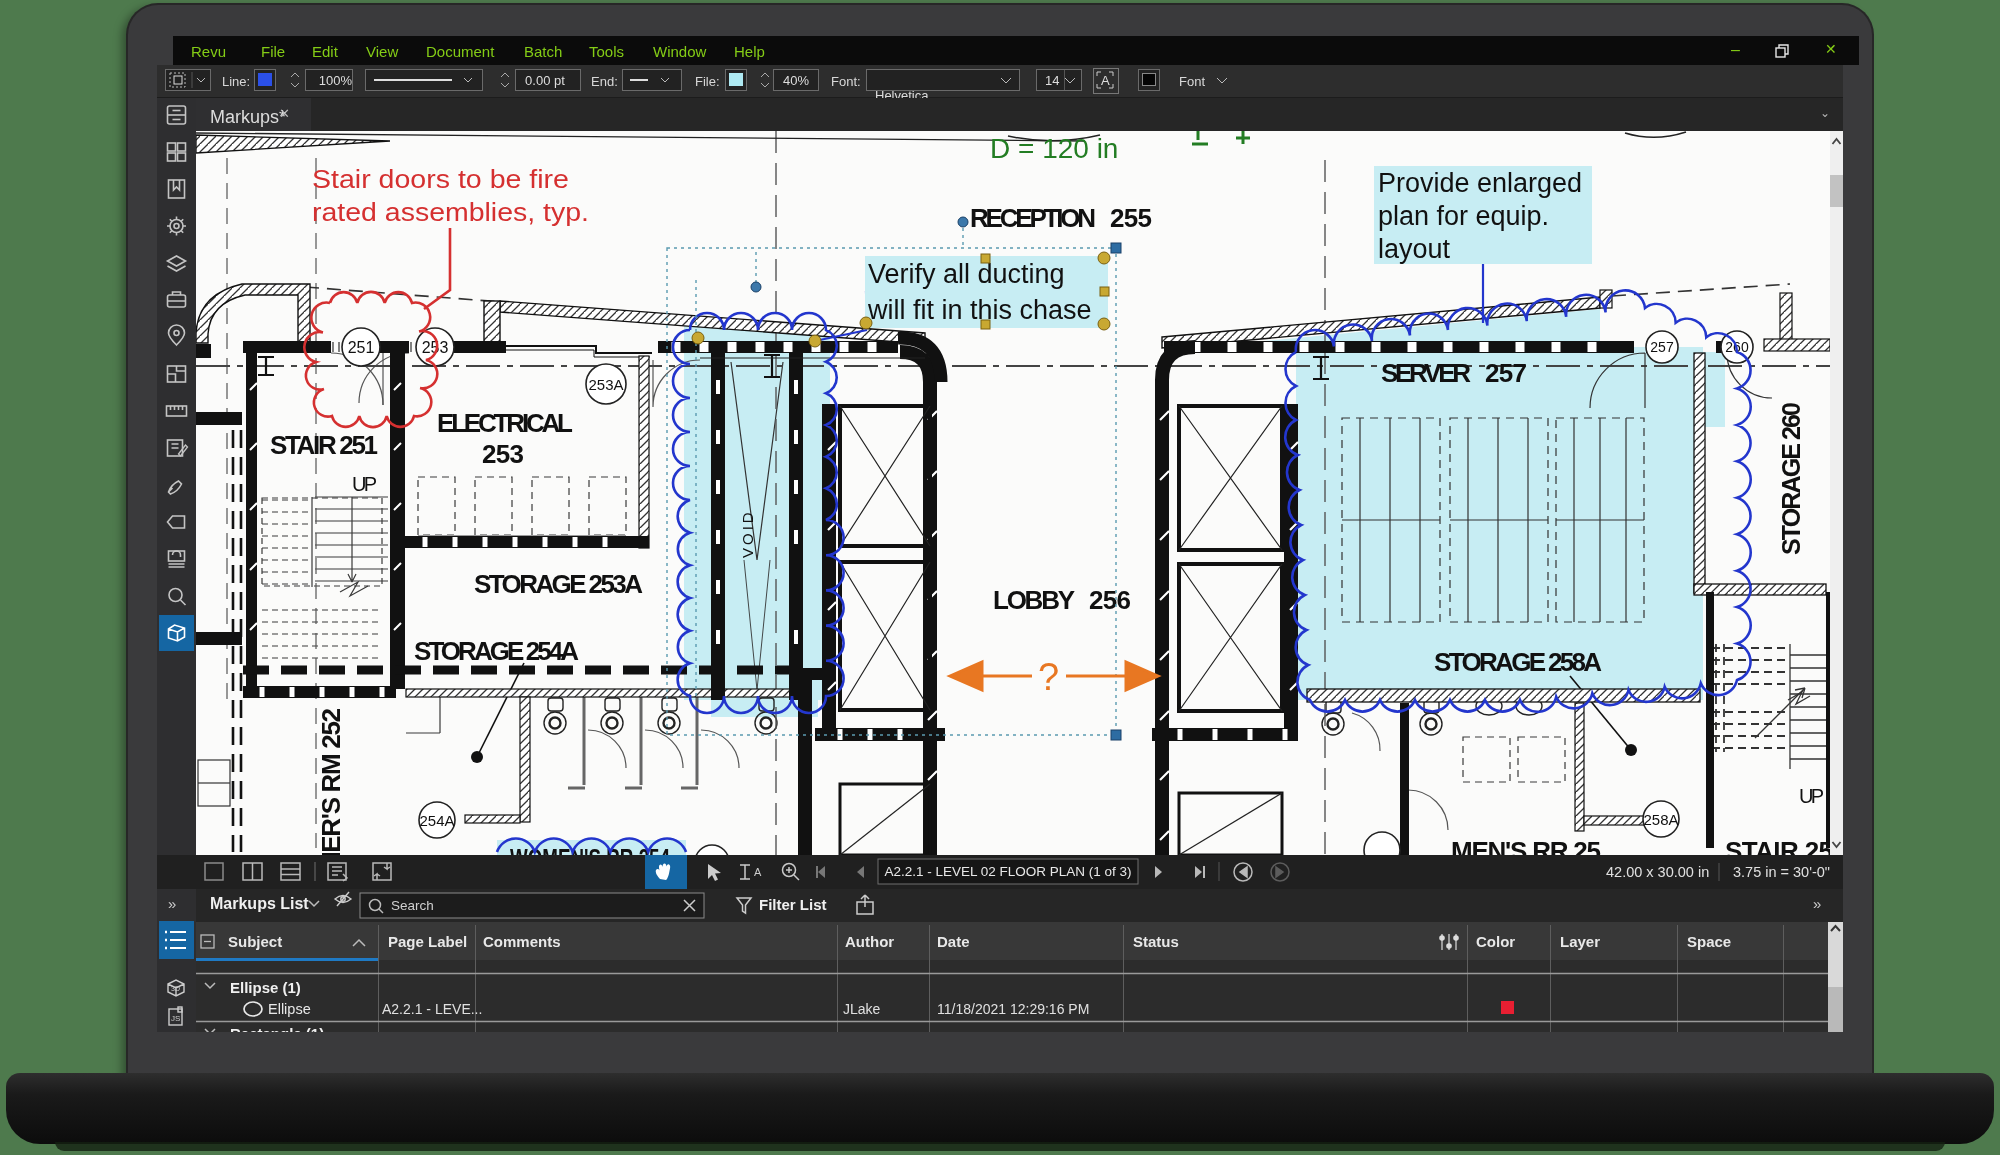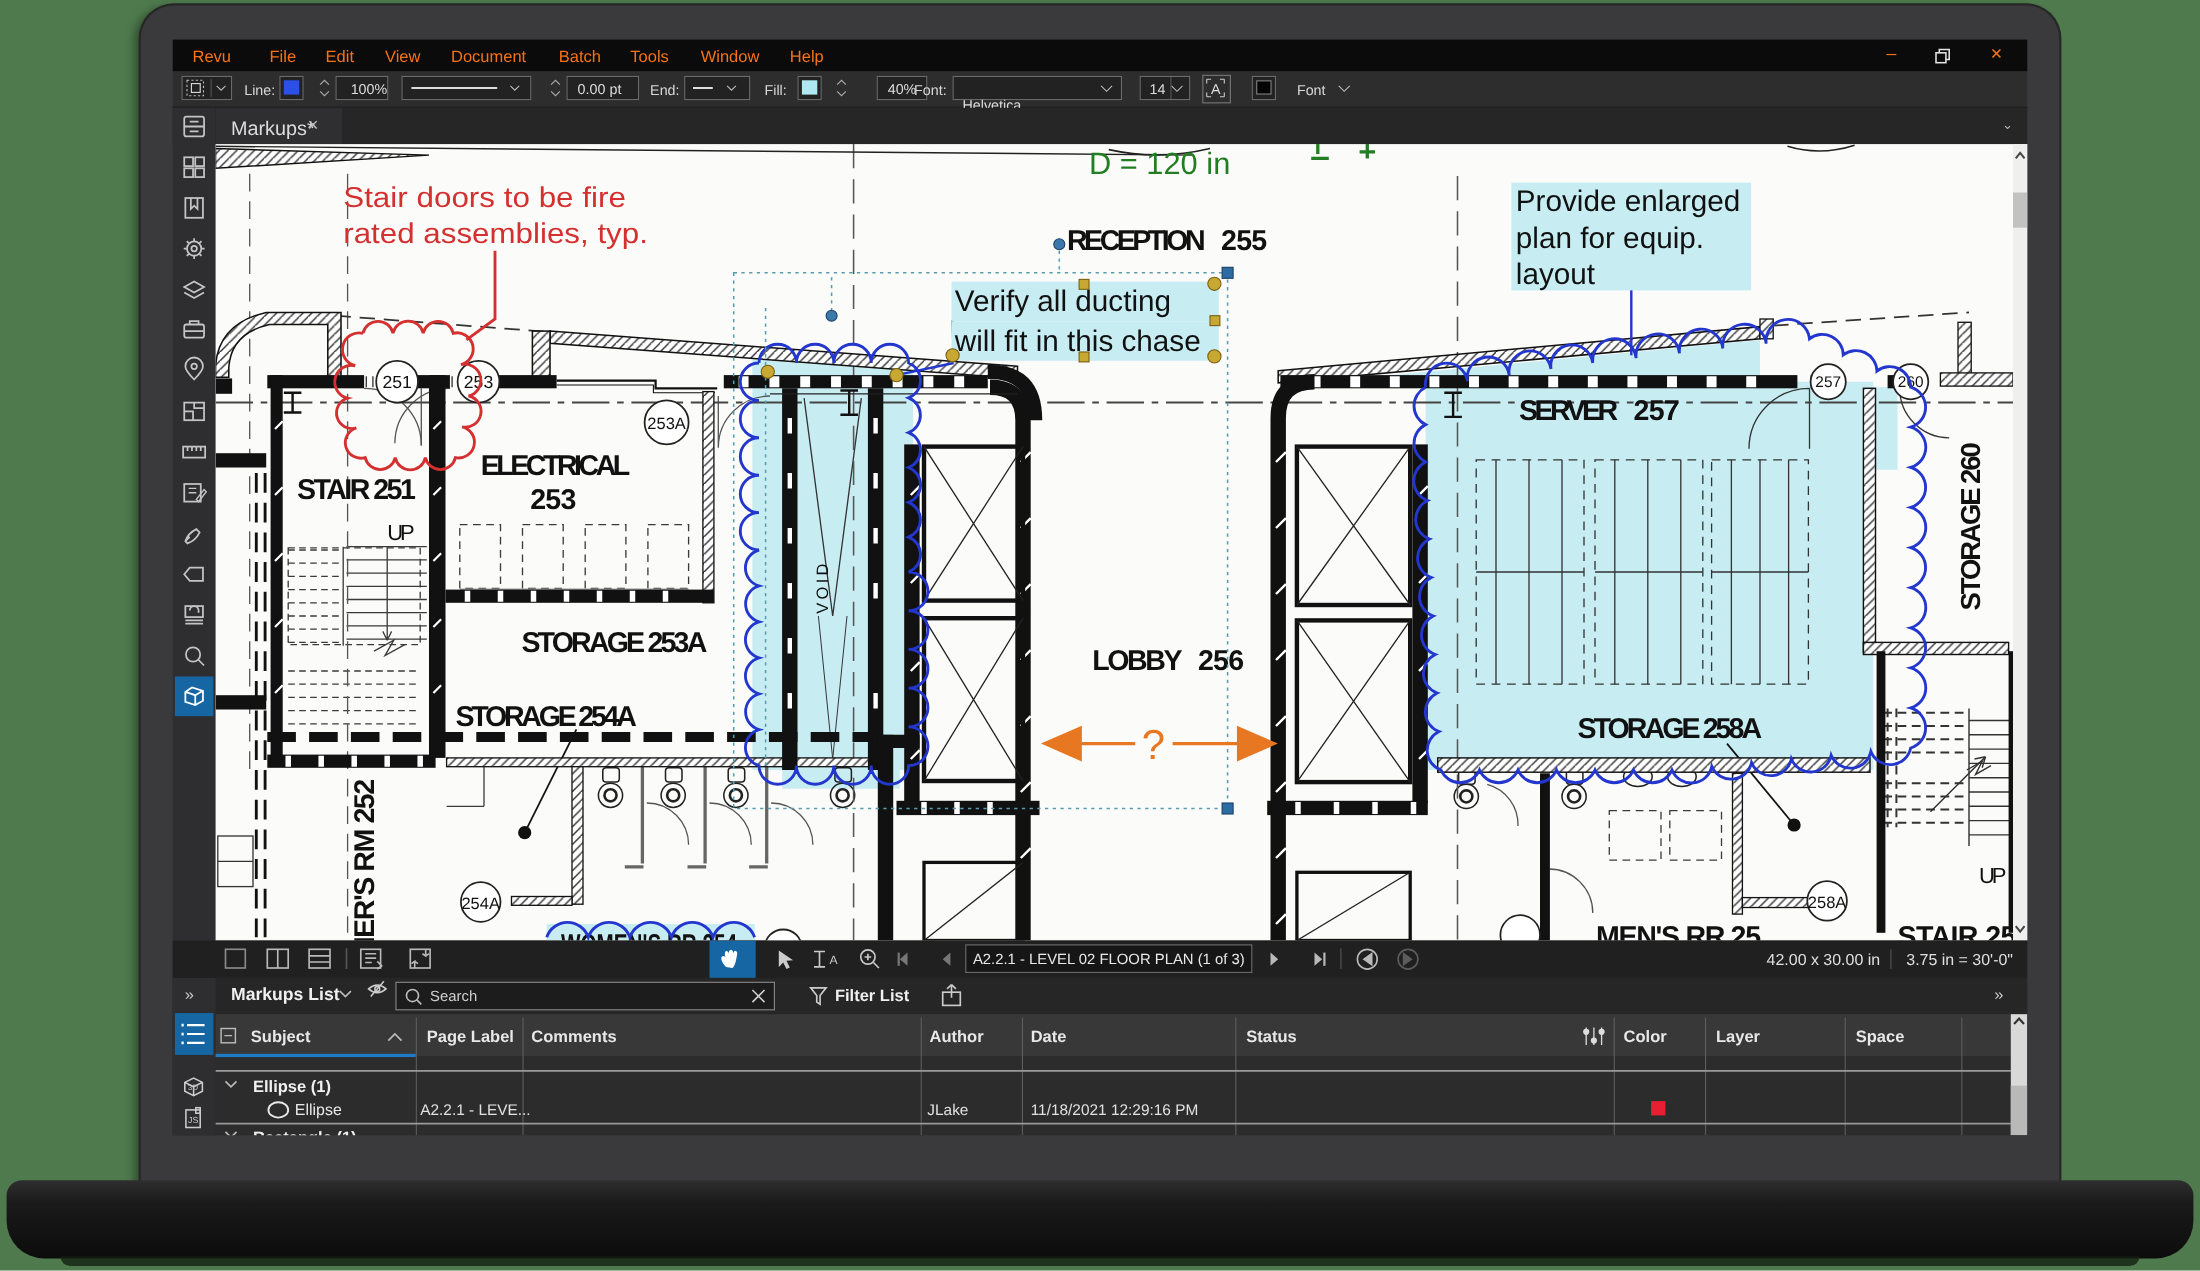--- a/index.html
+++ b/index.html
@@ -5,21 +5,21 @@
   html,body{margin:0;padding:0;}
   body{width:2000px;height:1155px;position:relative;overflow:hidden;
        background:#4e7a4d;font-family:"Liberation Sans",sans-serif;}
   .abs{position:absolute;}
   
   #bezel{left:128px;top:5px;width:1744px;height:1075px;background:#3a3a3c;
          border-radius:30px 30px 0 0;box-shadow:0 0 0 2px #272727, -6px 2px 8px rgba(0,0,0,.35);}
   #base{left:6px;top:1073px;width:1988px;height:71px;background:linear-gradient(#2e2e2e 0%,#1a1a1a 30%,#0c0c0c 100%);border-radius:14px 14px 34px 34px;}
   #baseshadow{left:55px;top:1142px;width:1890px;height:9px;background:#142012;border-radius:0 0 20px 20px;opacity:.8;}
   
-  #menubar{left:157px;top:36px;width:1686px;height:29px;background:#0b0b0b;color:#f97316;font-size:15px;}
+  #menubar{left:173px;top:36px;width:1686px;height:29px;background:#0b0b0b;color:#84cc16;font-size:15px;}
   #menubar span{position:absolute;top:7px;}
   #toolbar{left:157px;top:65px;width:1686px;height:32px;background:#2d2d2d;border-bottom:1px solid #1c1c1c;color:#d8d8d8;font-size:13px;}
   #tabbar{left:157px;top:98px;width:1686px;height:33px;background:#262626;}
   #sidebar{left:157px;top:98px;width:39px;height:934px;background:#2e2e30;}
   #canvas{left:196px;top:131px;width:1634px;height:724px;background:#fbfbfa;}
   #cscroll{left:1830px;top:131px;width:13px;height:724px;background:#ececec;}
   #btoolbar{left:157px;top:855px;width:1686px;height:34px;background:#202020;color:#c8c8c8;}
   #panel{left:157px;top:889px;width:1686px;height:143px;background:#2c2c2c;}
   .tbox{position:absolute;border:1px solid #6a6a6a;background:#222;height:22px;box-sizing:border-box;color:#ddd;}
   .lbl{position:absolute;top:9px;}
@@ -71,28 +71,28 @@
       </svg></div>
   <svg class="abs" style="left:340px;top:5px" width="16" height="20">
       <path d="M4,7 l4,-4 l4,4 M4,13 l4,4 l4,-4" stroke="#aaa" fill="none"></path>
     </svg>
   <div class="tbox" style="left:358px;top:4px;width:66px;text-align:center;padding:3px 6px 0 0">0.00 pt</div>
   <span class="lbl" style="left:434px">End:</span>
   <div class="tbox" style="left:465px;top:4px;width:60px"><svg width="58" height="20">
         <line x1="7" y1="10" x2="25" y2="10" stroke="#ddd" stroke-width="2"></line>
         <path d="M38,8 l4,4 l4,-4" stroke="#bbb" fill="none"></path>
       </svg></div>
-  <span class="lbl" style="left:538px">Fill:</span>
+  <span class="lbl" style="left:538px">File:</span>
   <div class="tbox" style="left:568px;top:4px;width:22px">
       <div style="margin:3px;width:14px;height:13px;background:#aee9f2"></div>
     </div>
   <svg class="abs" style="left:600px;top:5px" width="16" height="20">
       <path d="M4,7 l4,-4 l4,4 M4,13 l4,4 l4,-4" stroke="#aaa" fill="none"></path>
     </svg>
-  <div class="tbox" style="left:640px;top:4px;width:46px;text-align:center;padding-top:3px">40%</div>
+  <div class="tbox" style="left:616px;top:4px;width:46px;text-align:center;padding-top:3px">40%</div>
   <span class="lbl" style="left:674px">Font:</span>
   <div class="tbox" style="left:709px;top:4px;width:154px;padding:18px 0 0 8px">Helvetica<svg class="abs" style="right:6px;top:5px" width="14" height="12">
         <path d="M2,3 l5,5 l5,-5" stroke="#bbb" fill="none"></path>
       </svg></div>
   <div class="tbox" style="left:879px;top:4px;width:46px;padding:3px 0 0 8px">14<svg class="abs" style="right:4px;top:5px" width="14" height="12">
         <path d="M2,3 l5,5 l5,-5" stroke="#bbb" fill="none"></path>
       </svg><div class="abs" style="right:16px;top:0;width:1px;height:20px;background:#555"></div></div>
   <div class="abs" style="left:936px;top:3px;width:24px;height:24px;border:1px solid #777">
     <svg width="22" height="22">
         <path d="M3,3 h4 M3,3 v4 M19,3 h-4 M19,3 v4 M3,19 h4 M3,19 v-4 M19,19 h-4 M19,19 v-4" stroke="#ccc" fill="none"></path>

